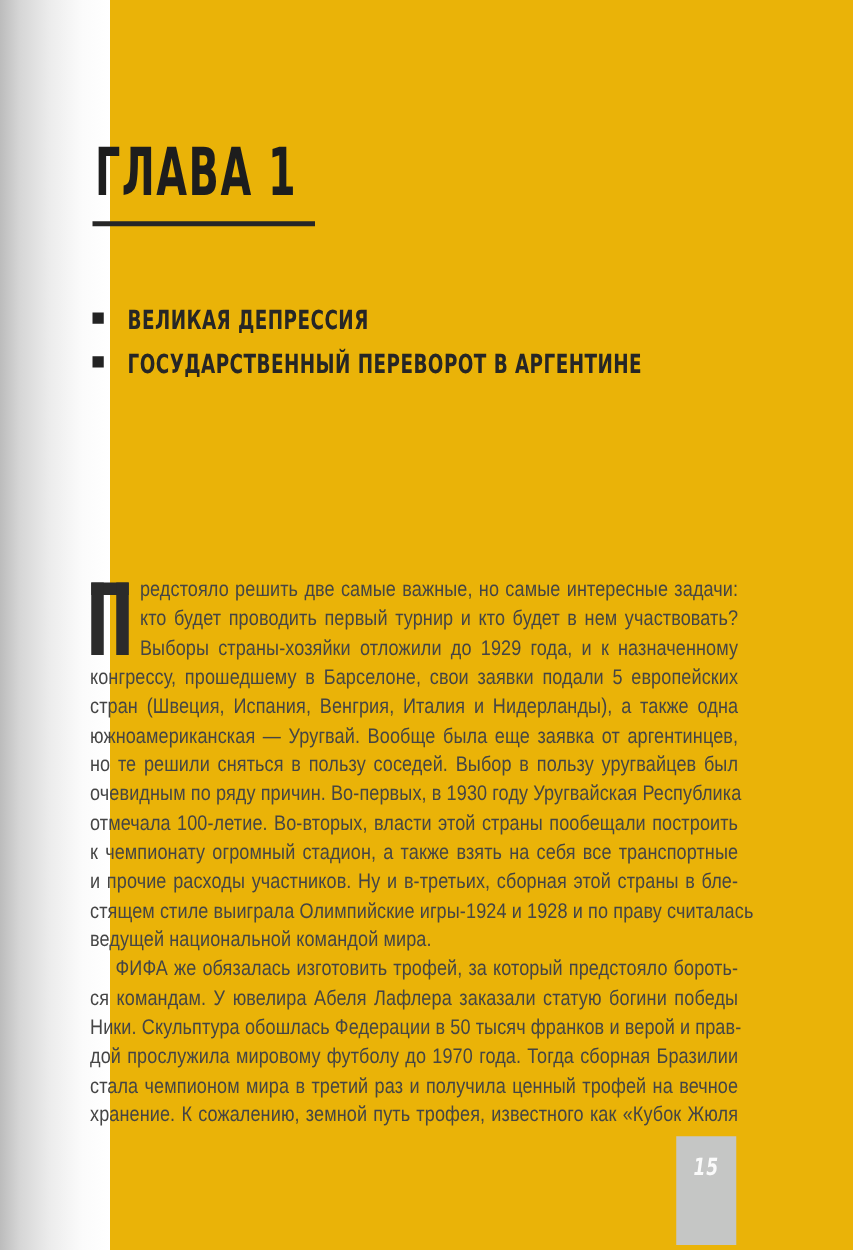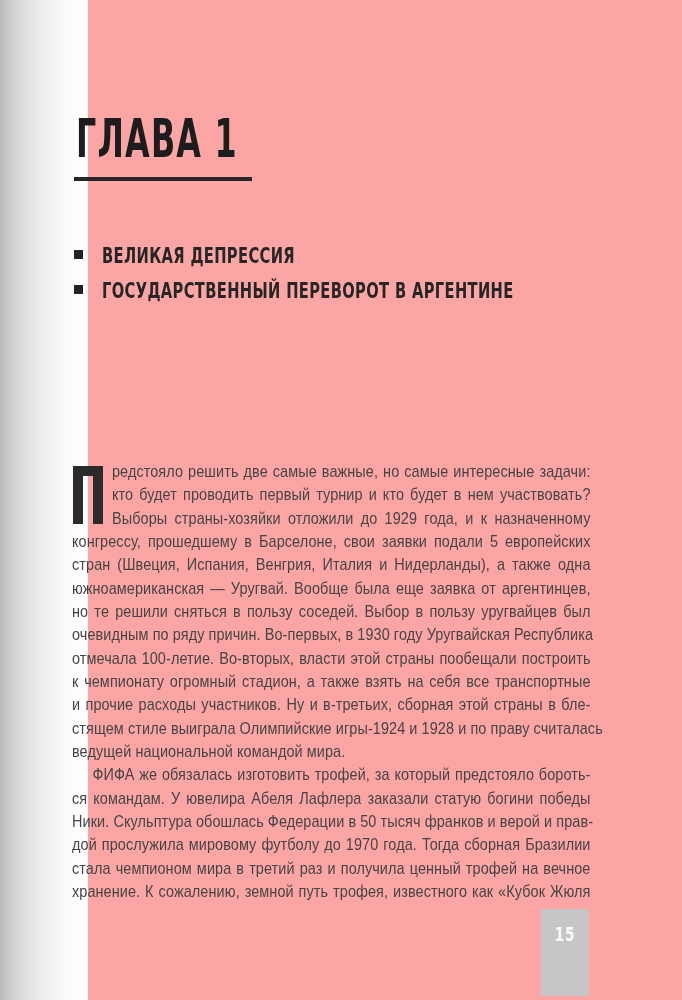--- a/index.html
+++ b/index.html
@@ -1,17 +1,17 @@
 <!DOCTYPE html>
 <html><head>
 <meta charset="utf-8">
 <style>
   html,body{margin:0;padding:0;background:#ffffff;}
   .page{
-    position:relative;width:682px;height:1000px;background:#fca5a5;
+    position:relative;width:682px;height:1000px;background:#eab308;
     overflow:hidden;font-family:"Liberation Sans",sans-serif;
   }
   .edge-shadow{
     position:absolute;left:0;top:0;bottom:0;width:88px;
     background:linear-gradient(to right,#bcbcbc 0px,#d6d6d6 16px,#ececec 40px,#fbfbfb 66px,#ffffff 88px);
     pointer-events:none;
   }
   .chapter-title{
     position:absolute;left:76px;top:112px;margin:0;
     font-family:"DejaVu Sans",sans-serif;font-weight:bold;
@@ -46,21 +46,21 @@
   }
   .line{
     height:23.33px;line-height:23.33px;font-size:17px;
     text-align:justify;text-align-last:justify;
     white-space:nowrap;box-sizing:border-box;letter-spacing:0.1px;
   }
   .line.indent3{padding-left:47px;}
   .line.pstart{padding-left:24px;}
   .line.flush{text-align-last:left;}
   .pagenum-box{
-    position:absolute;left:541px;top:909px;width:48px;height:87px;background:#c5c6c5;
+    position:absolute;left:541px;top:909px;width:48px;height:87px;background:#c5c6c5;font-style:italic;
   }
   .pagenum{
     display:block;text-align:center;padding-top:14px;
     font-family:"DejaVu Sans",sans-serif;font-weight:bold;font-size:19px;color:#fafafa;
     transform:scaleX(0.72);transform-origin:50% 0;letter-spacing:1px;
   }
 </style>
 </head>
 <body>
 

